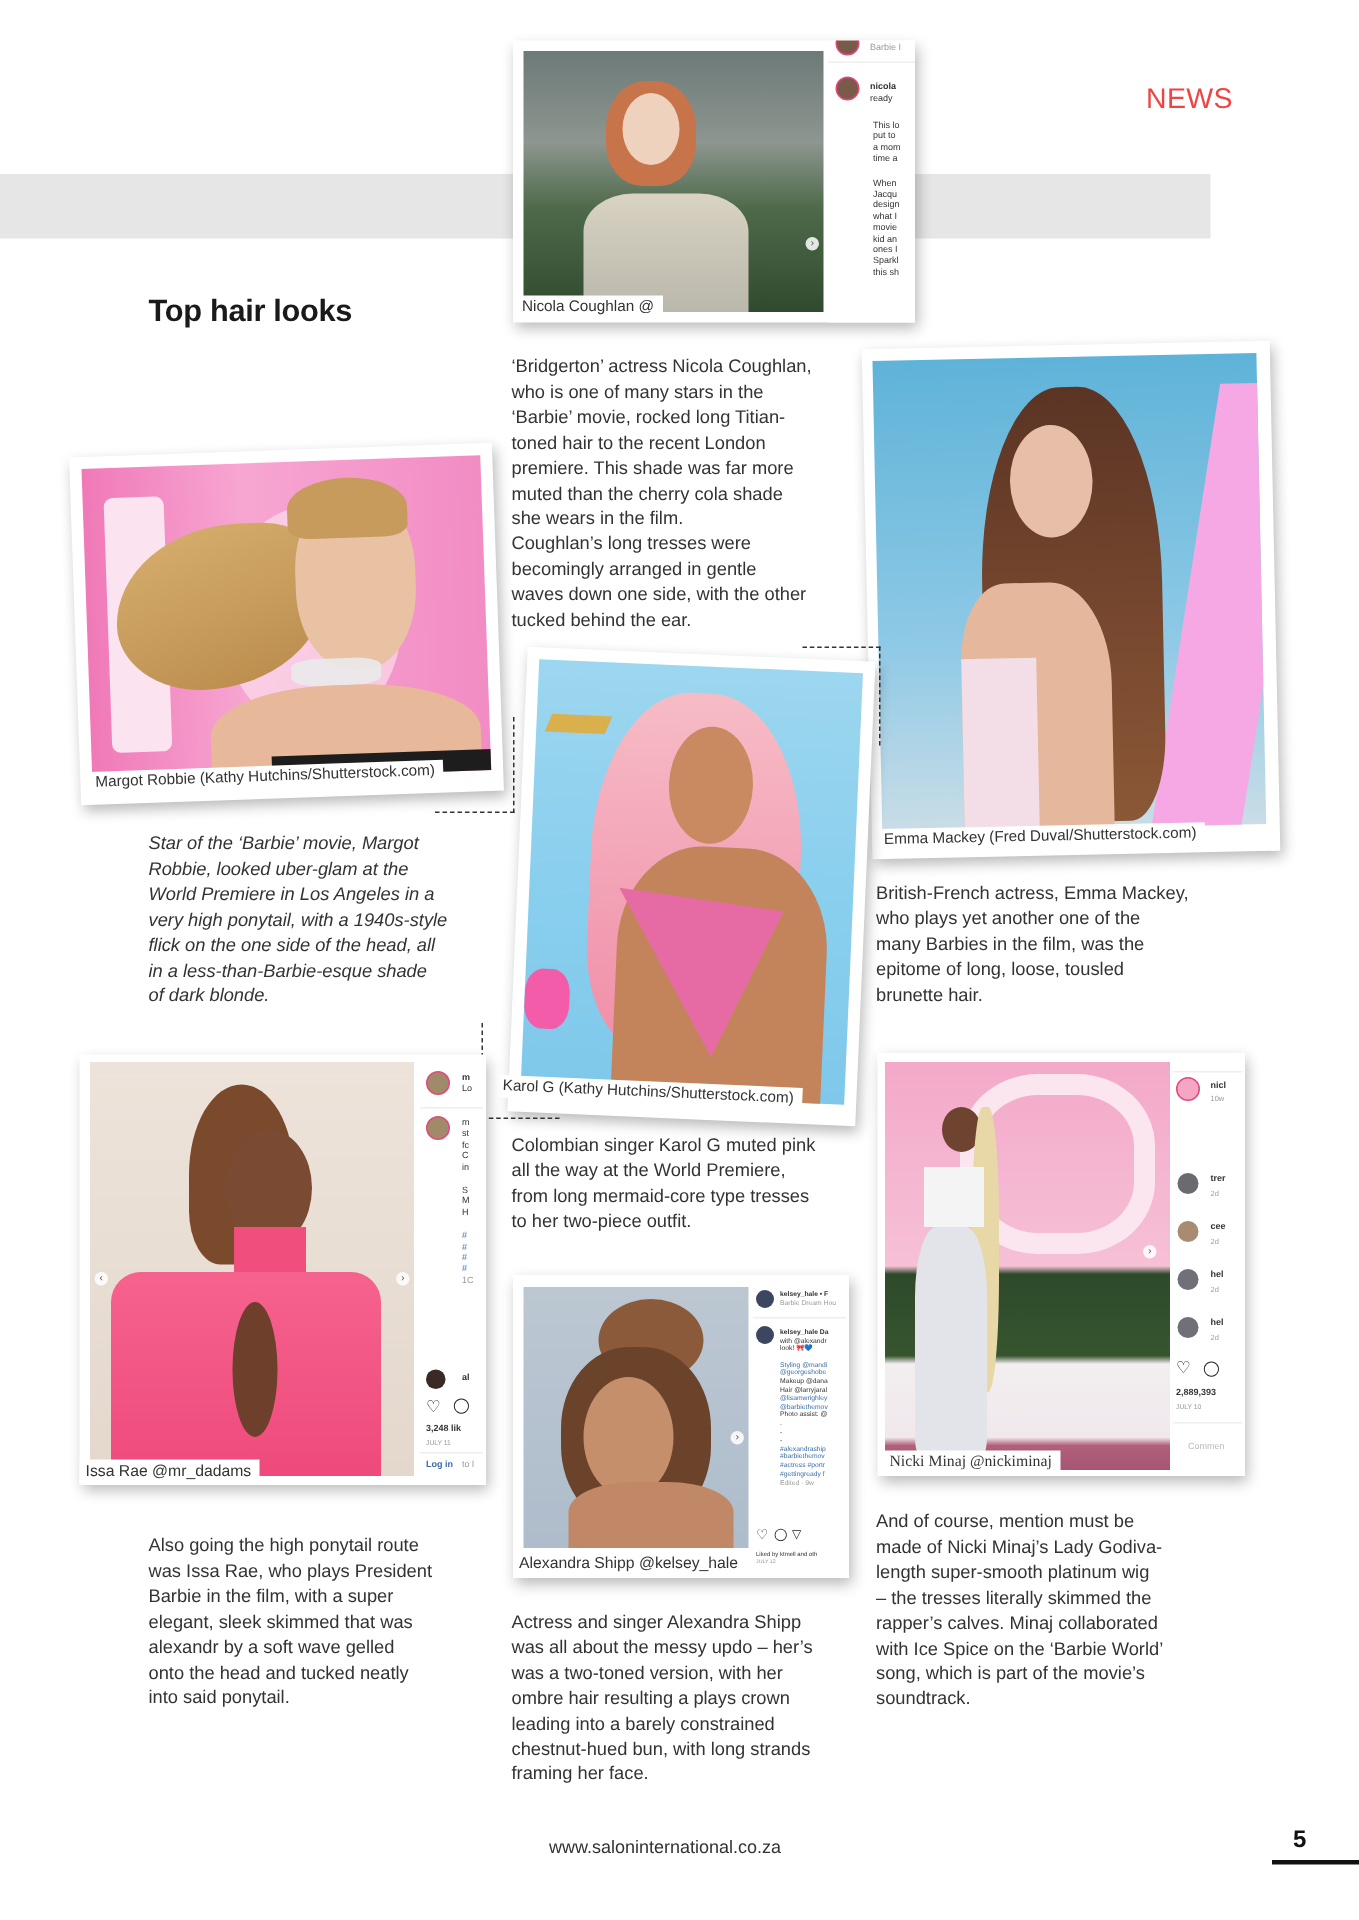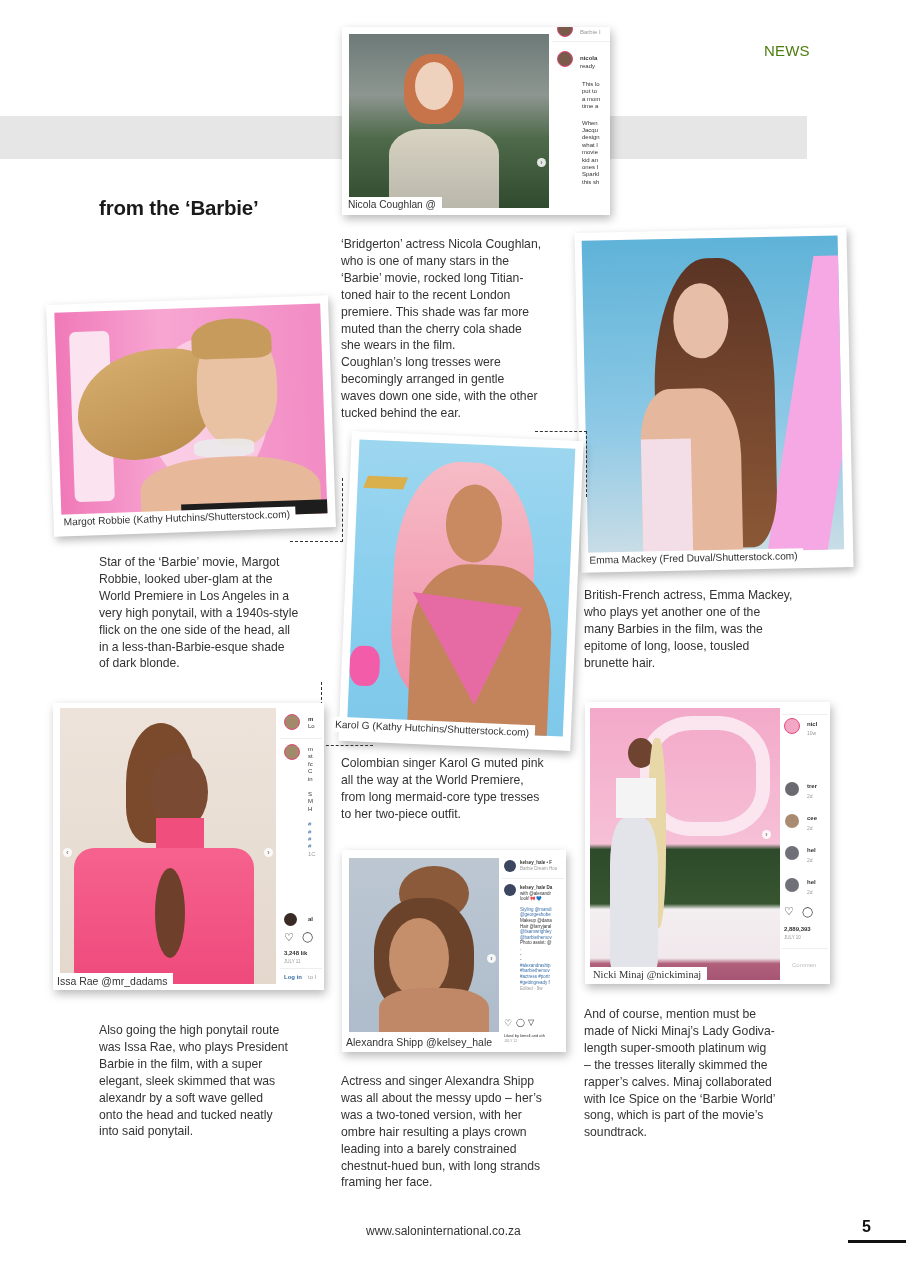--- a/index.html
+++ b/index.html
@@ -1,21 +1,21 @@
 <!DOCTYPE html>
 <html><head>
   <meta charset="utf-8">
   <style>
     * { box-sizing: border-box; margin: 0; padding: 0; }
     html, body { width: 906px; height: 1280px; background: #ffffff; overflow: hidden; }
     body { position: relative; font-family: "Liberation Sans", sans-serif; color: #2a2a2a; }
 
     .abs { position: absolute; }
 
-    .section-label { left: 764px; top: 42px; font-size: 15px; color: #4d7c0f; letter-spacing: 0.2px; }
+    .section-label { left: 764px; top: 56px; font-size: 19px; color: #ef4444; letter-spacing: 0.2px; }
     .grey-band { left: 0; top: 116px; width: 807px; height: 43px; background: #e6e6e6; }
 
     .headline { left: 99px; top: 196px; width: 220px; font-size: 20.5px; font-weight: bold; line-height: 24px; color: #1a1a1a; letter-spacing: -0.2px; }
 
     .body-text { font-size: 12.2px; line-height: 16.9px; color: #333; }
 
     
     .card { background: #fff; box-shadow: 2px 4px 9px rgba(0,0,0,0.28); }
     .photo { position: absolute; overflow: hidden; }
     .caption { position: absolute; background: #fff; font-size: 10.2px; color: #333; padding: 2px 6px 2px 4px; white-space: nowrap; }
@@ -73,21 +73,21 @@
       <div class="ig-line" style="position:relative;">movie</div>
       <div class="ig-line" style="position:relative;">kid an</div>
       <div class="ig-line" style="position:relative;">ones I</div>
       <div class="ig-line" style="position:relative;">Sparkl</div>
       <div class="ig-line" style="position:relative;">this sh</div>
     </div>
   </div>
 </div>
 
 <div class="abs headline">
-  <div>from the ‘Barbie’</div>
+  <div>Top hair looks</div>
 </div>
 
 <div class="abs body-text" style="left:341px; top:236px; width:235px;">
   <div>‘Bridgerton’ actress Nicola Coughlan,</div>
   <div>who is one of many stars in the</div>
   <div>‘Barbie’ movie, rocked long Titian-</div>
   <div>toned hair to the recent London</div>
   <div>premiere. This shade was far more</div>
   <div>muted than the cherry cola shade</div>
   <div>she wears in the film.</div>
@@ -107,21 +107,21 @@
     <div class="abs" style="left:135px; top:132px; width:60px; height:18px; border-radius:30%; background:#eaeaea; opacity:0.9;"></div>
     <div class="abs" style="left:80px; top:150px; width:180px; height:70px; border-radius:45% 45% 0 0; background:#e7b99a;"></div>
     <div class="abs" style="left:120px; top:196px; width:150px; height:20px; background:#1d1d1d;"></div>
   </div>
   <div class="caption" style="left:6px; top:210px;">Margot Robbie (Kathy Hutchins/Shutterstock.com)</div>
 </div>
 
 <div class="abs dashed-v" style="left:342px; top:478px; height:64px;"></div>
 <div class="abs dashed-h" style="left:290px; top:541px; width:53px;"></div>
 
-<div class="abs body-text" style="left:99px; top:554px; width:235px;">
+<div class="abs body-text" style="left:99px; top:554px; width:235px;font-style:italic;">
   <div>Star of the ‘Barbie’ movie, Margot</div>
   <div>Robbie, looked uber-glam at the</div>
   <div>World Premiere in Los Angeles in a</div>
   <div>very high ponytail, with a 1940s-style</div>
   <div>flick on the one side of the head, all</div>
   <div>in a less-than-Barbie-esque shade</div>
   <div>of dark blonde.</div>
 </div>
 
 <div class="abs card" style="left:578px; top:230px; width:272px; height:340px; transform:rotate(-1.2deg);">

